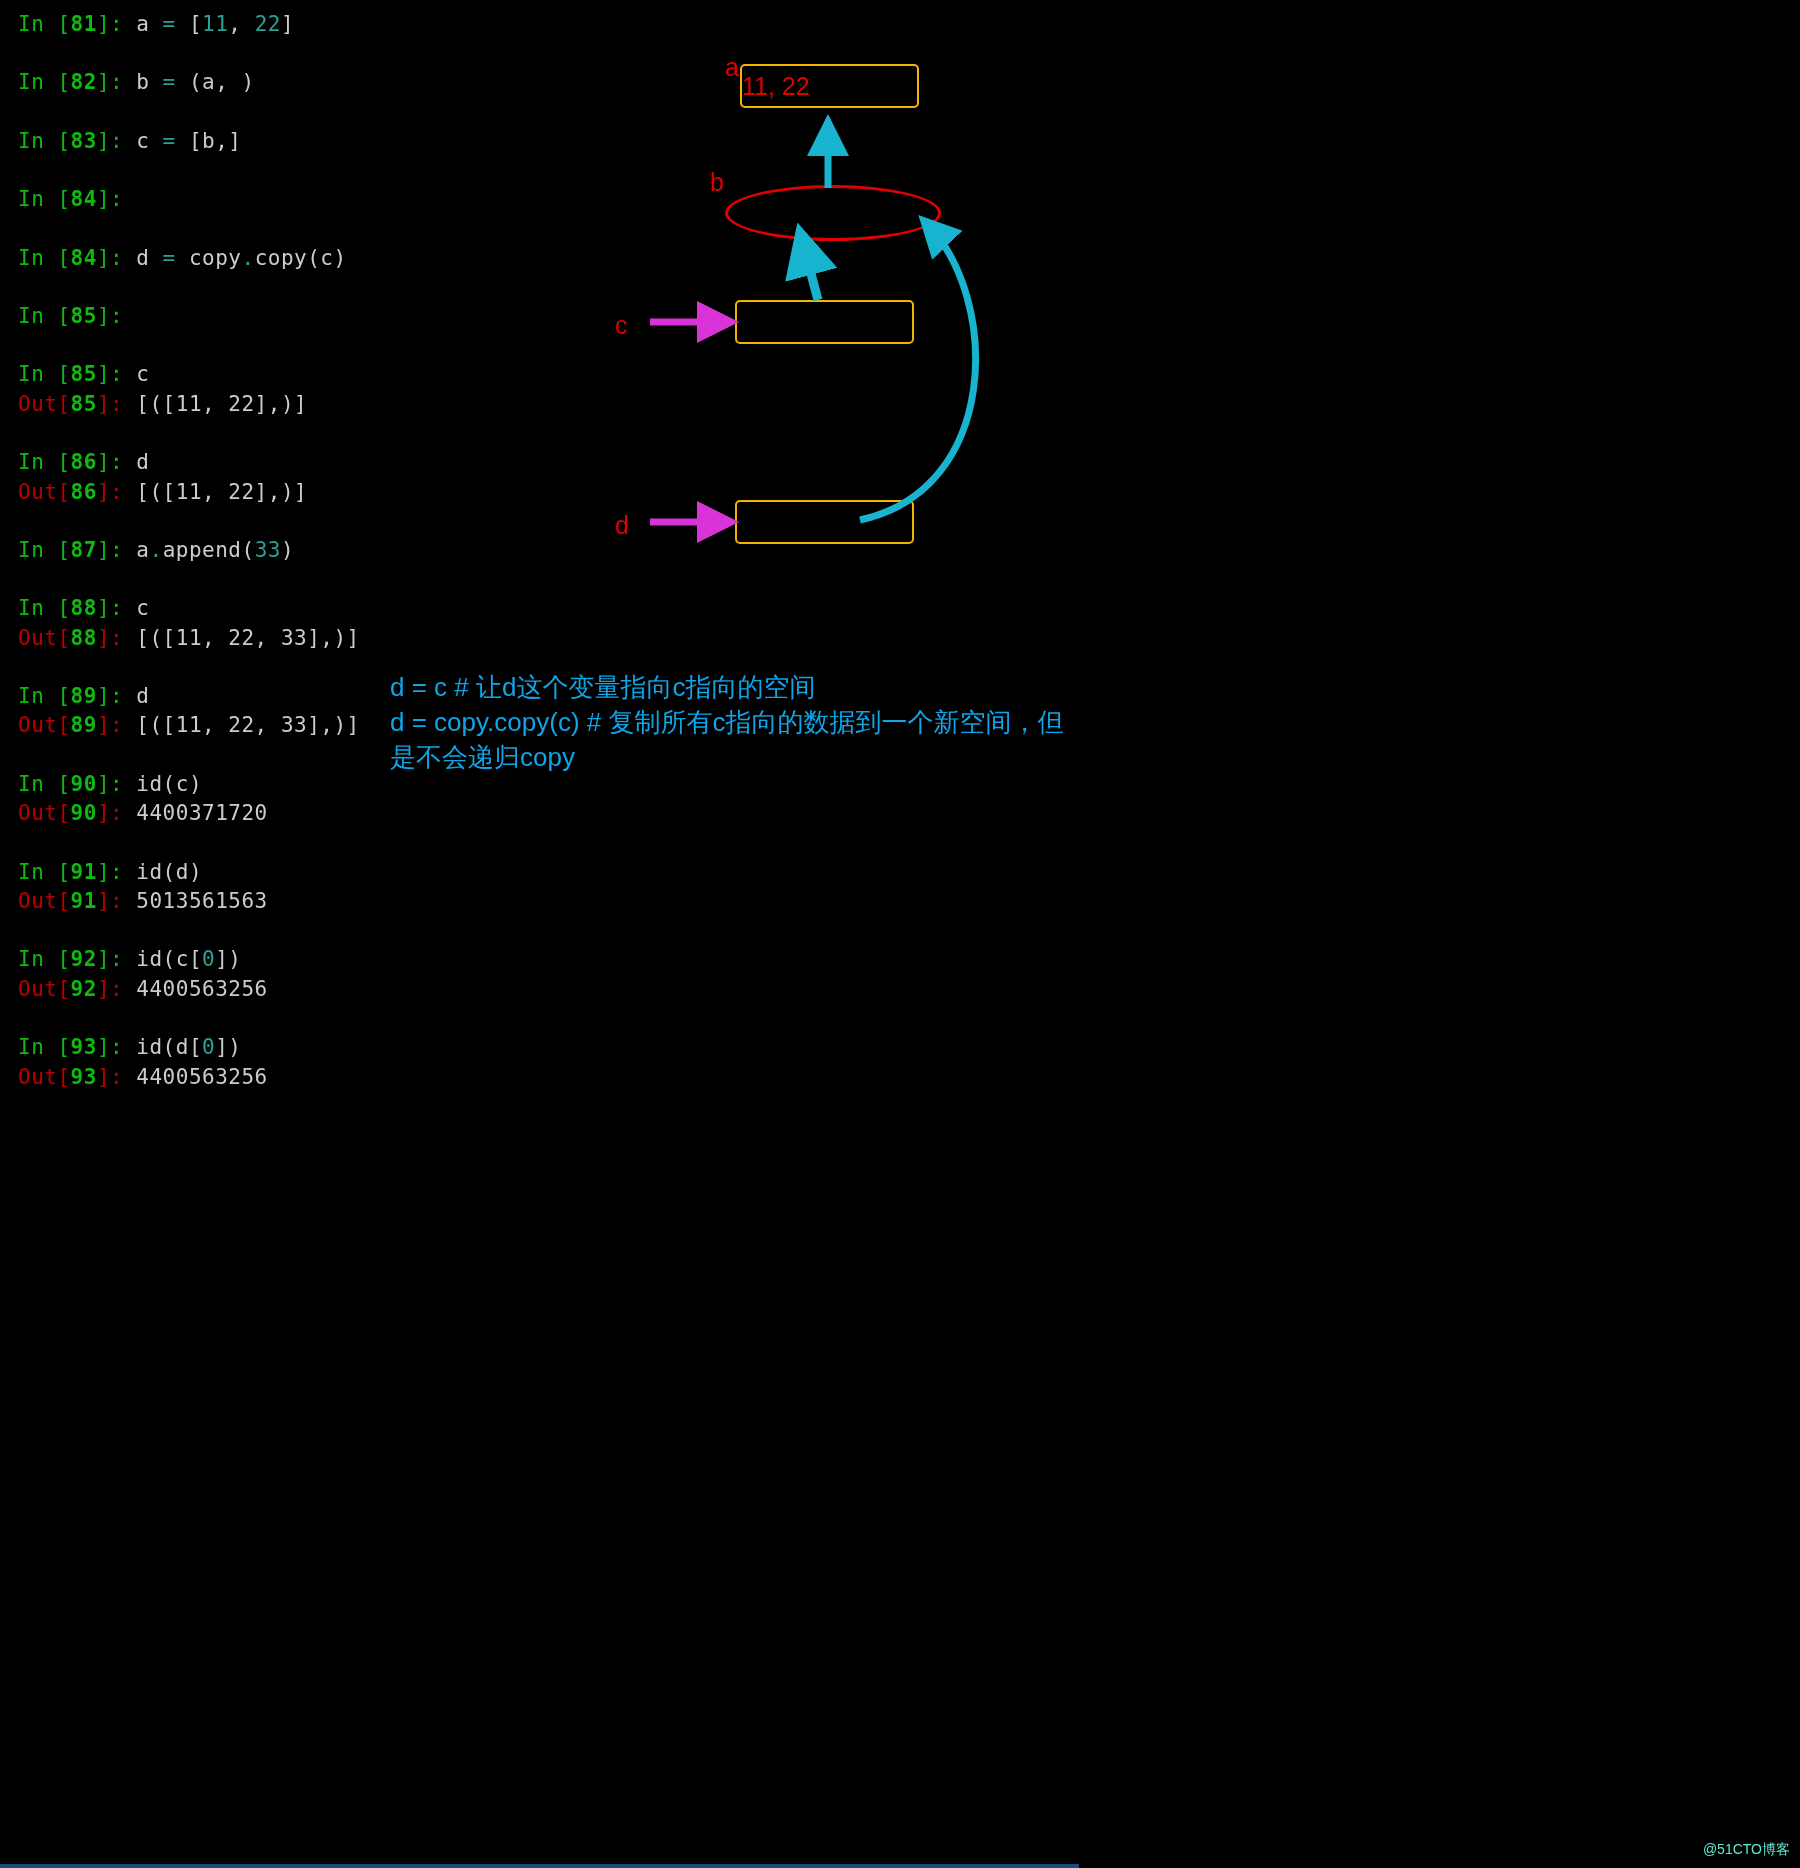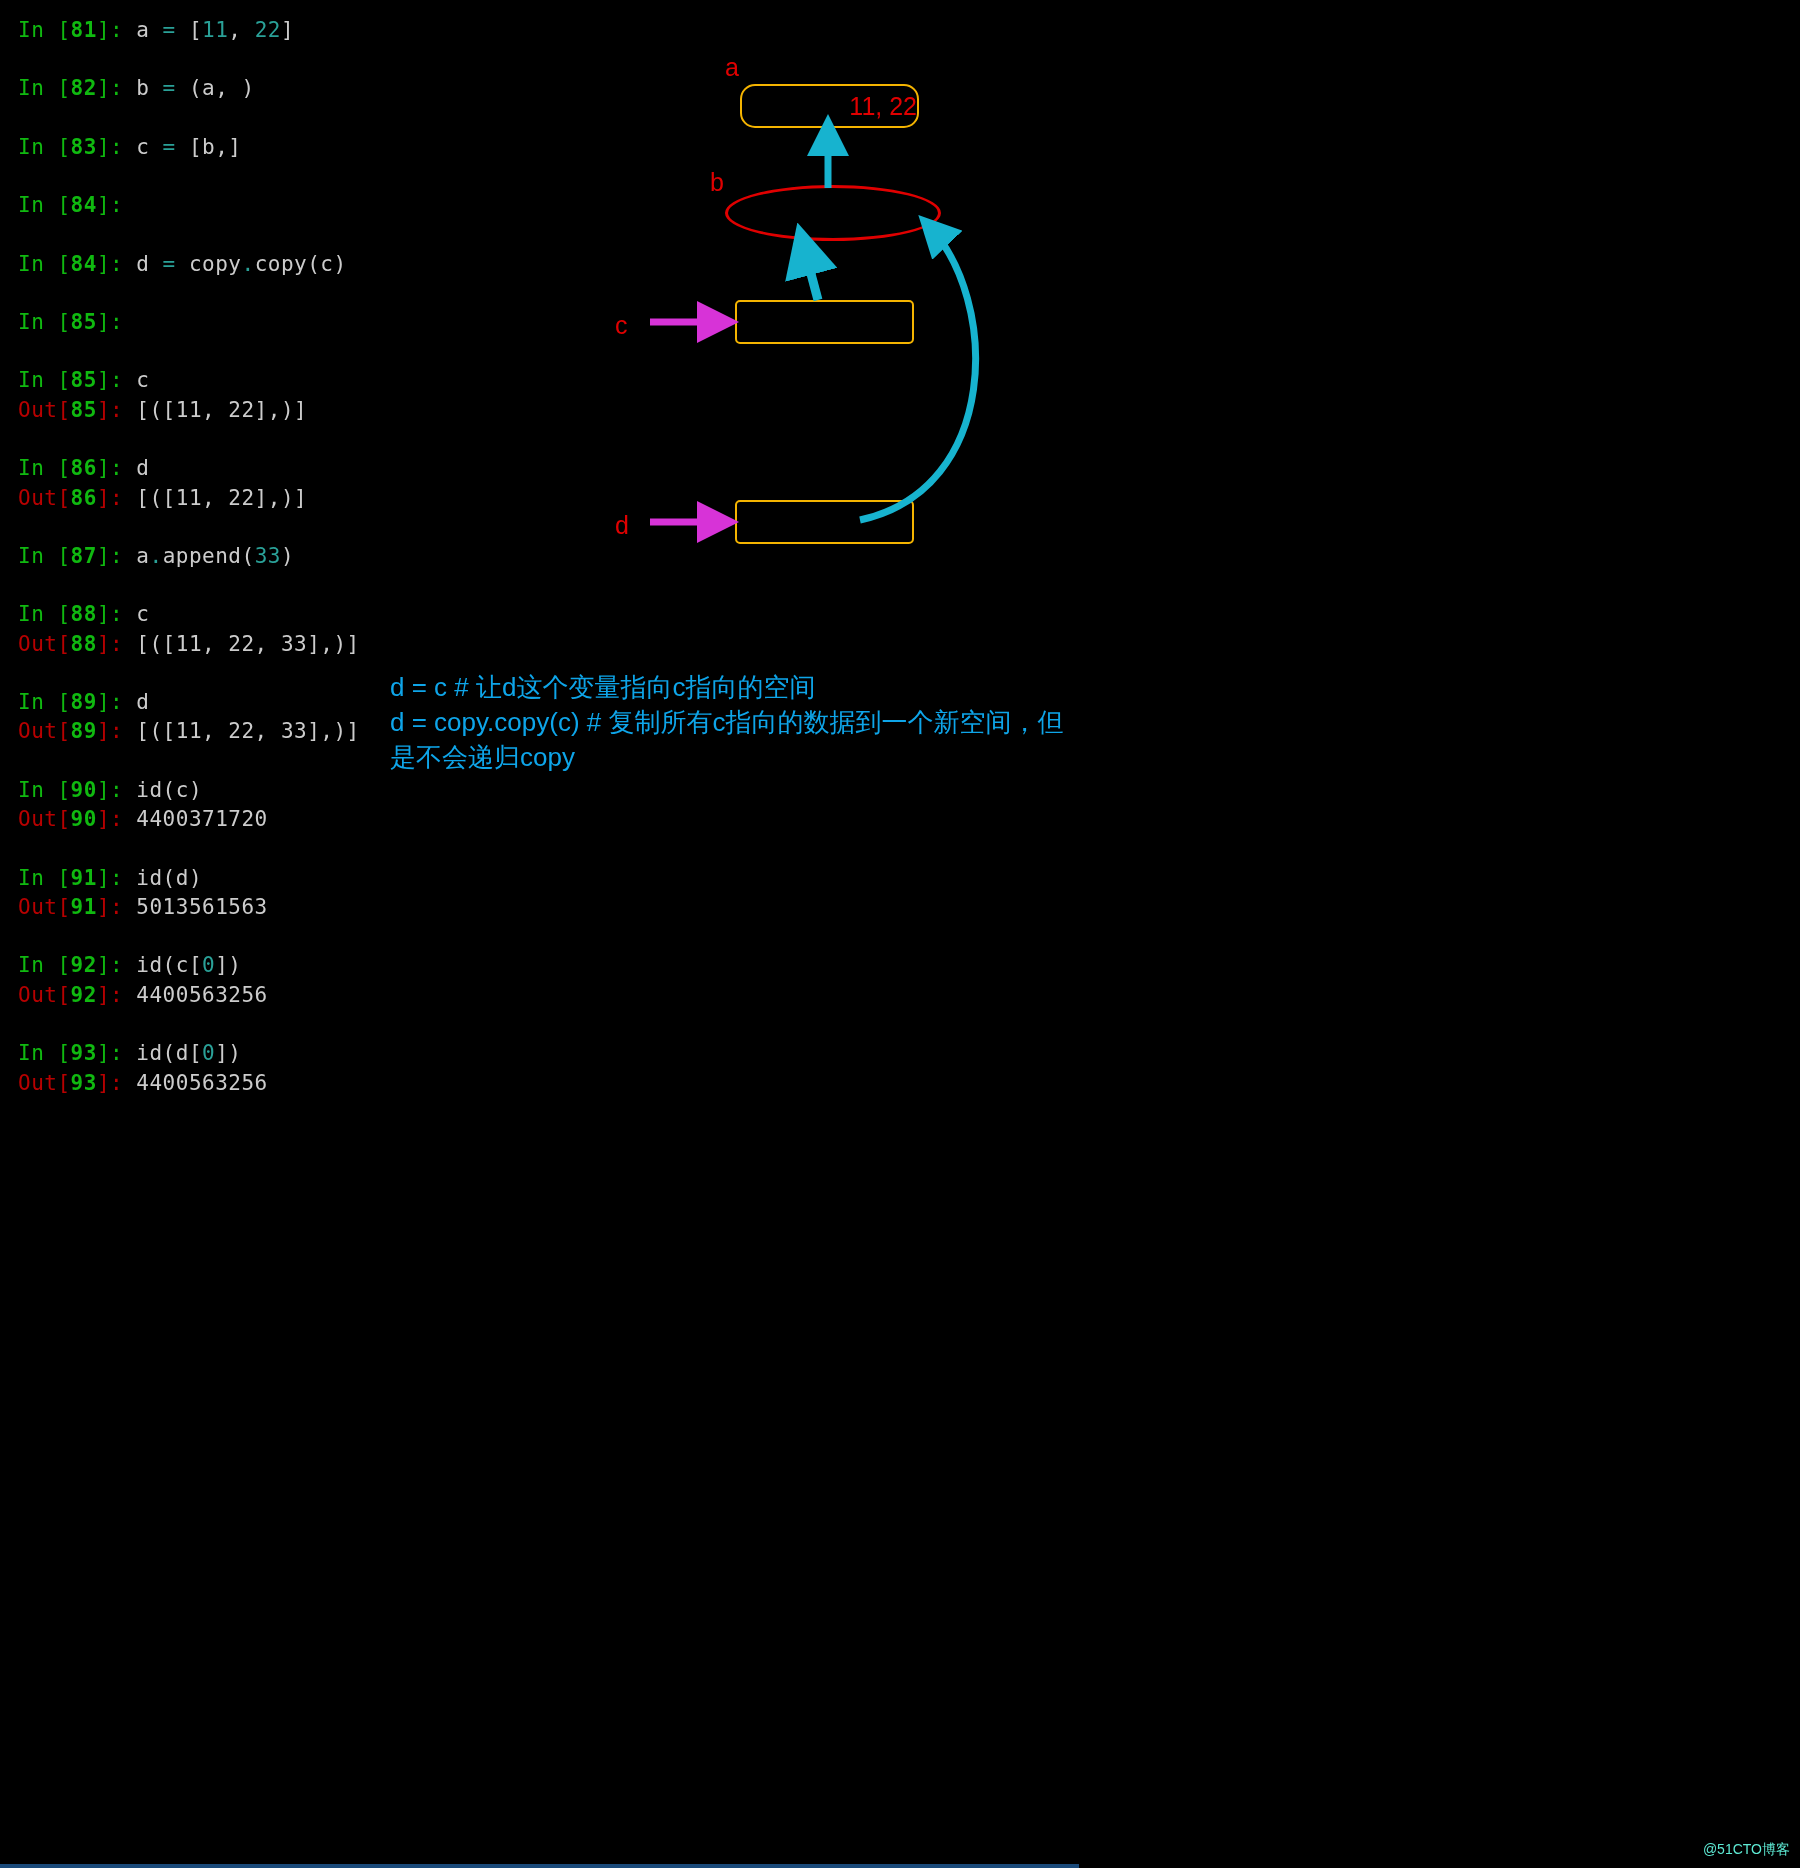--- a/index.html
+++ b/index.html
@@ -9,21 +9,21 @@
     font-family: "Menlo", "Monaco", "Consolas", monospace;
     font-size: 21px;
     line-height: 1.4;
     color: #cccccc;
     width: 1800px;
     height: 1868px;
     position: relative;
     overflow: hidden;
   }
   .terminal {
-    padding: 16px 18px;
+    padding: 10px 18px;
     width: 560px;
   }
   .line { white-space: pre; letter-spacing: 0.5px; }
   .blank { height: 29px; }
   .in-lbl { color: #10b910; }
   .num   { color: #10b910; font-weight: bold; }
   .out-lbl { color: #b80000; }
   .code  { color: #cccccc; }
   .op    { color: #2aa198; }
   .lit   { color: #2aa198; }
@@ -35,21 +35,21 @@
     top: 0;
     width: 520px;
     height: 570px;
   }
   .box {
     position: absolute;
     border: 2.5px solid #f5b400;
     border-radius: 5px;
     background: transparent;
   }
-  .box-a { left: 160px; top: 84px;  width: 175px; height: 40px; text-align:right;border-radius:15px; }
+  .box-a { left: 160px; top: 64px;  width: 175px; height: 40px; text-align:left; }
   .box-a span { color:#e00000; font-size:25px; font-family:Arial,sans-serif; font-weight:400; line-height:40px;}
   .ellipse {
     position: absolute;
     left: 145px; top: 185px;
     width: 210px; height: 50px;
     border: 3px solid #e00000;
     border-radius: 50%;
   }
   .box-c { left: 155px; top: 300px; width: 175px; height: 40px; }
   .box-d { left: 155px; top: 500px; width: 175px; height: 40px; }

